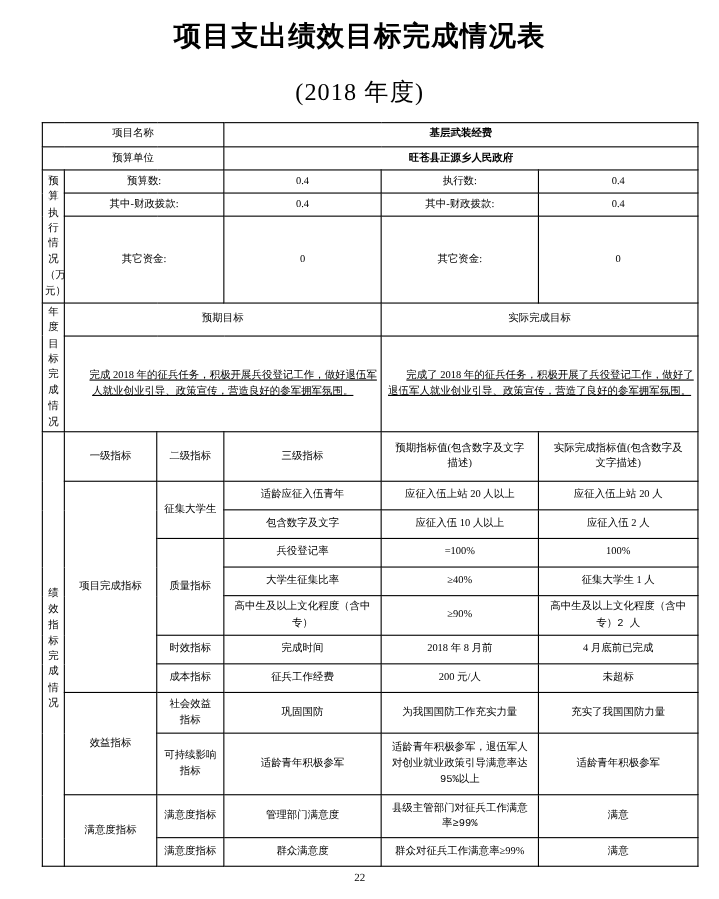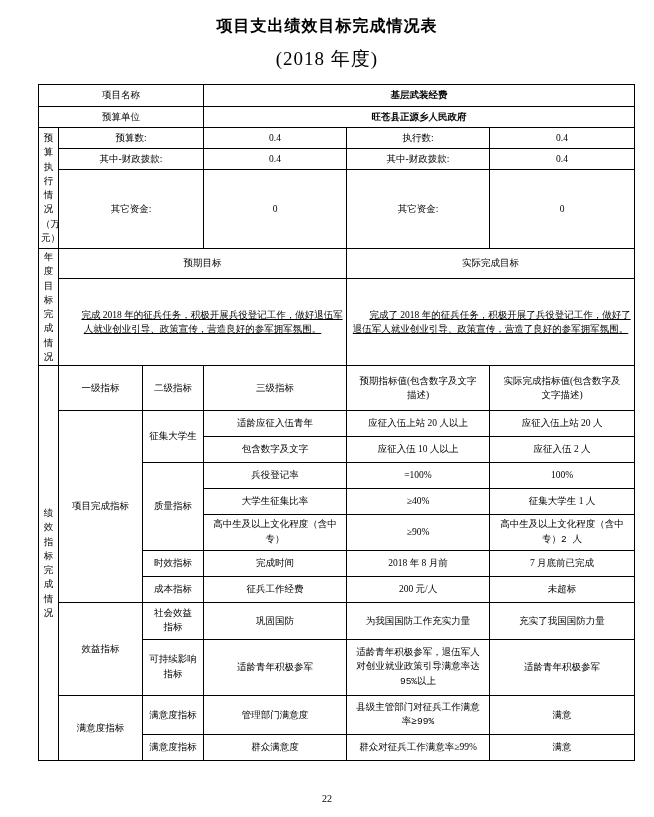--- a/index.html
+++ b/index.html
@@ -7,29 +7,29 @@
     width:654px;height:817px;
     background:#ffffff;
     color:#000;
     font-family:"Liberation Serif", serif;
     position:relative;
     overflow:hidden;
   }
   .doc-title{
     margin:16px 0 0 0;
     text-align:center;
-    font-size:16px;
+    font-size:25px;
     font-weight:bold;
     letter-spacing:1px;
     font-family:"Liberation Sans", sans-serif;
   }
   .doc-subtitle{
-    margin-top:9px;
-    text-align:center;
-    font-size:19px;
+    margin-top:20px;
+    text-align:center;
+    font-size:22px;
     letter-spacing:1px;
   }
   table.main{
     border-collapse:collapse;
     table-layout:fixed;
     width:596px;
     margin:12px 0 0 38px;
   }
   table.main td{
     border:1px solid #000;
@@ -172,21 +172,21 @@
     <td class="prewrap leftal">高中生及以上文化程度（含中
 专）</td>
     <td class="leftal">≥90%</td>
     <td class="prewrap leftal">高中生及以上文化程度（含中
 专）2 人</td>
   </tr>
   <tr style="height:26px">
     <td>时效指标</td>
     <td>完成时间</td>
     <td>2018 年 8 月前</td>
-    <td>7 月底前已完成</td>
+    <td>4 月底前已完成</td>
   </tr>
   <tr style="height:26px">
     <td>成本指标</td>
     <td>征兵工作经费</td>
     <td>200 元/人</td>
     <td>未超标</td>
   </tr>
 
   <tr style="height:37px">
     <td rowspan="2">效益指标</td>

